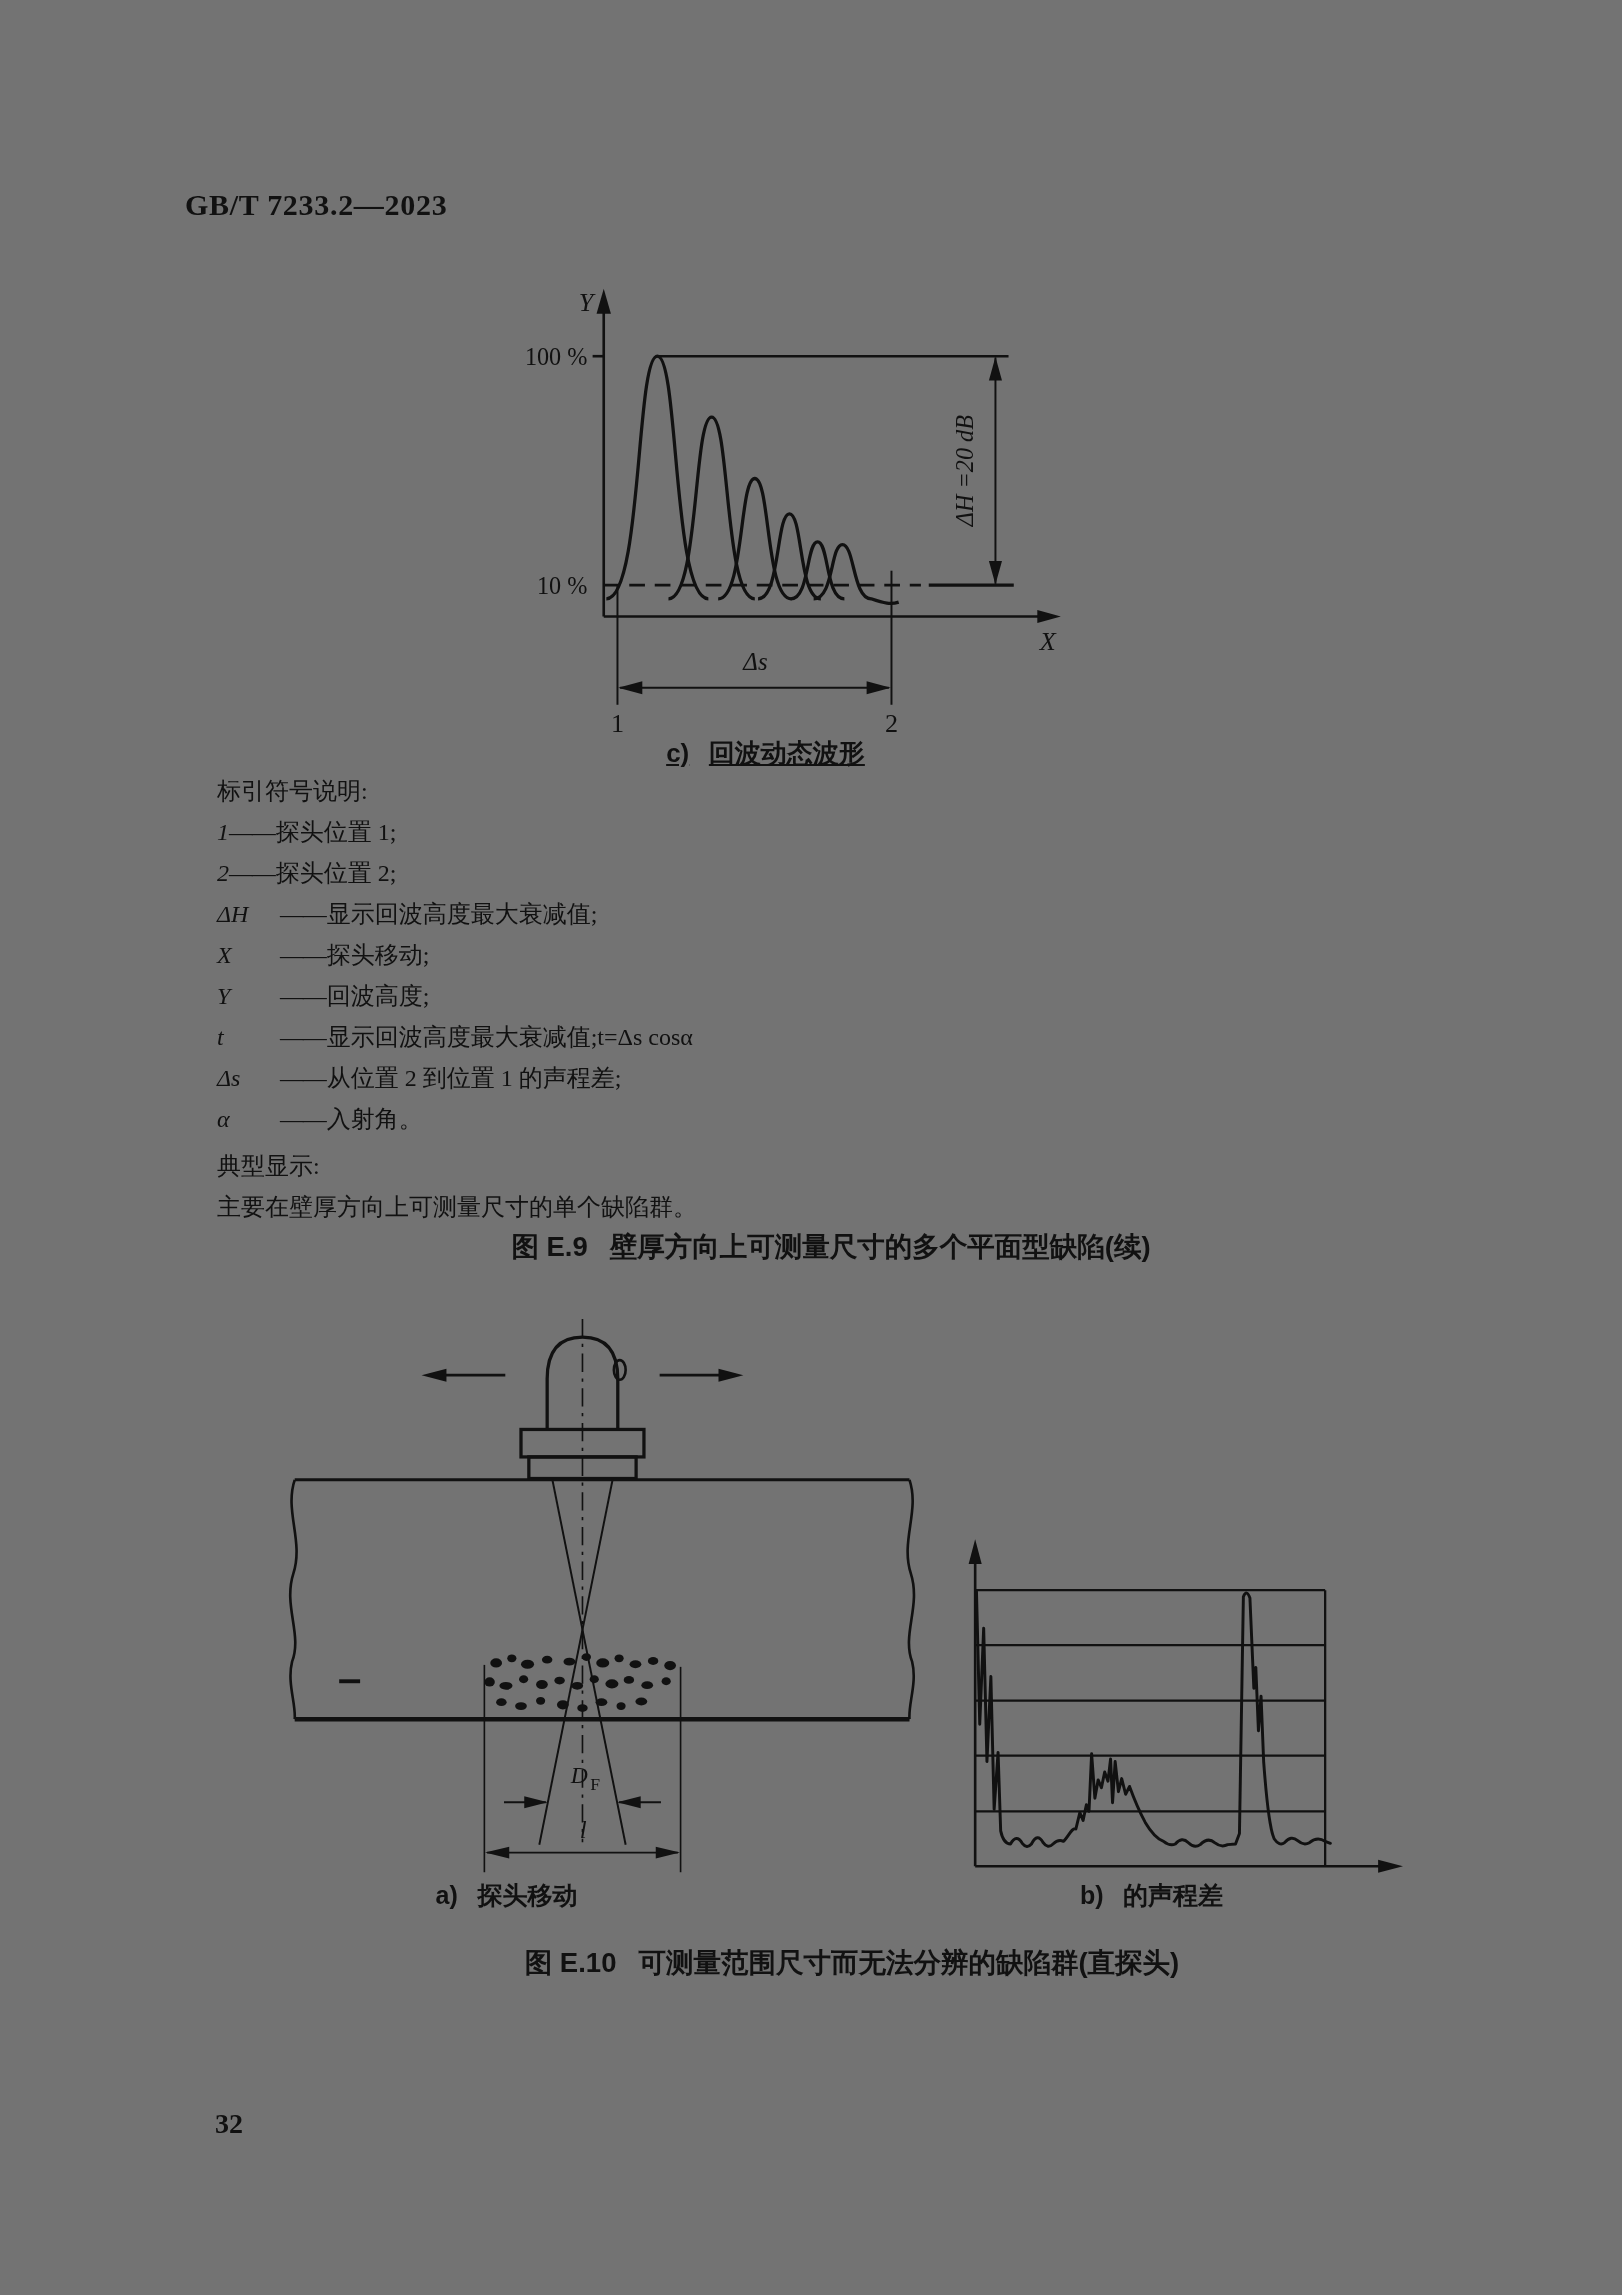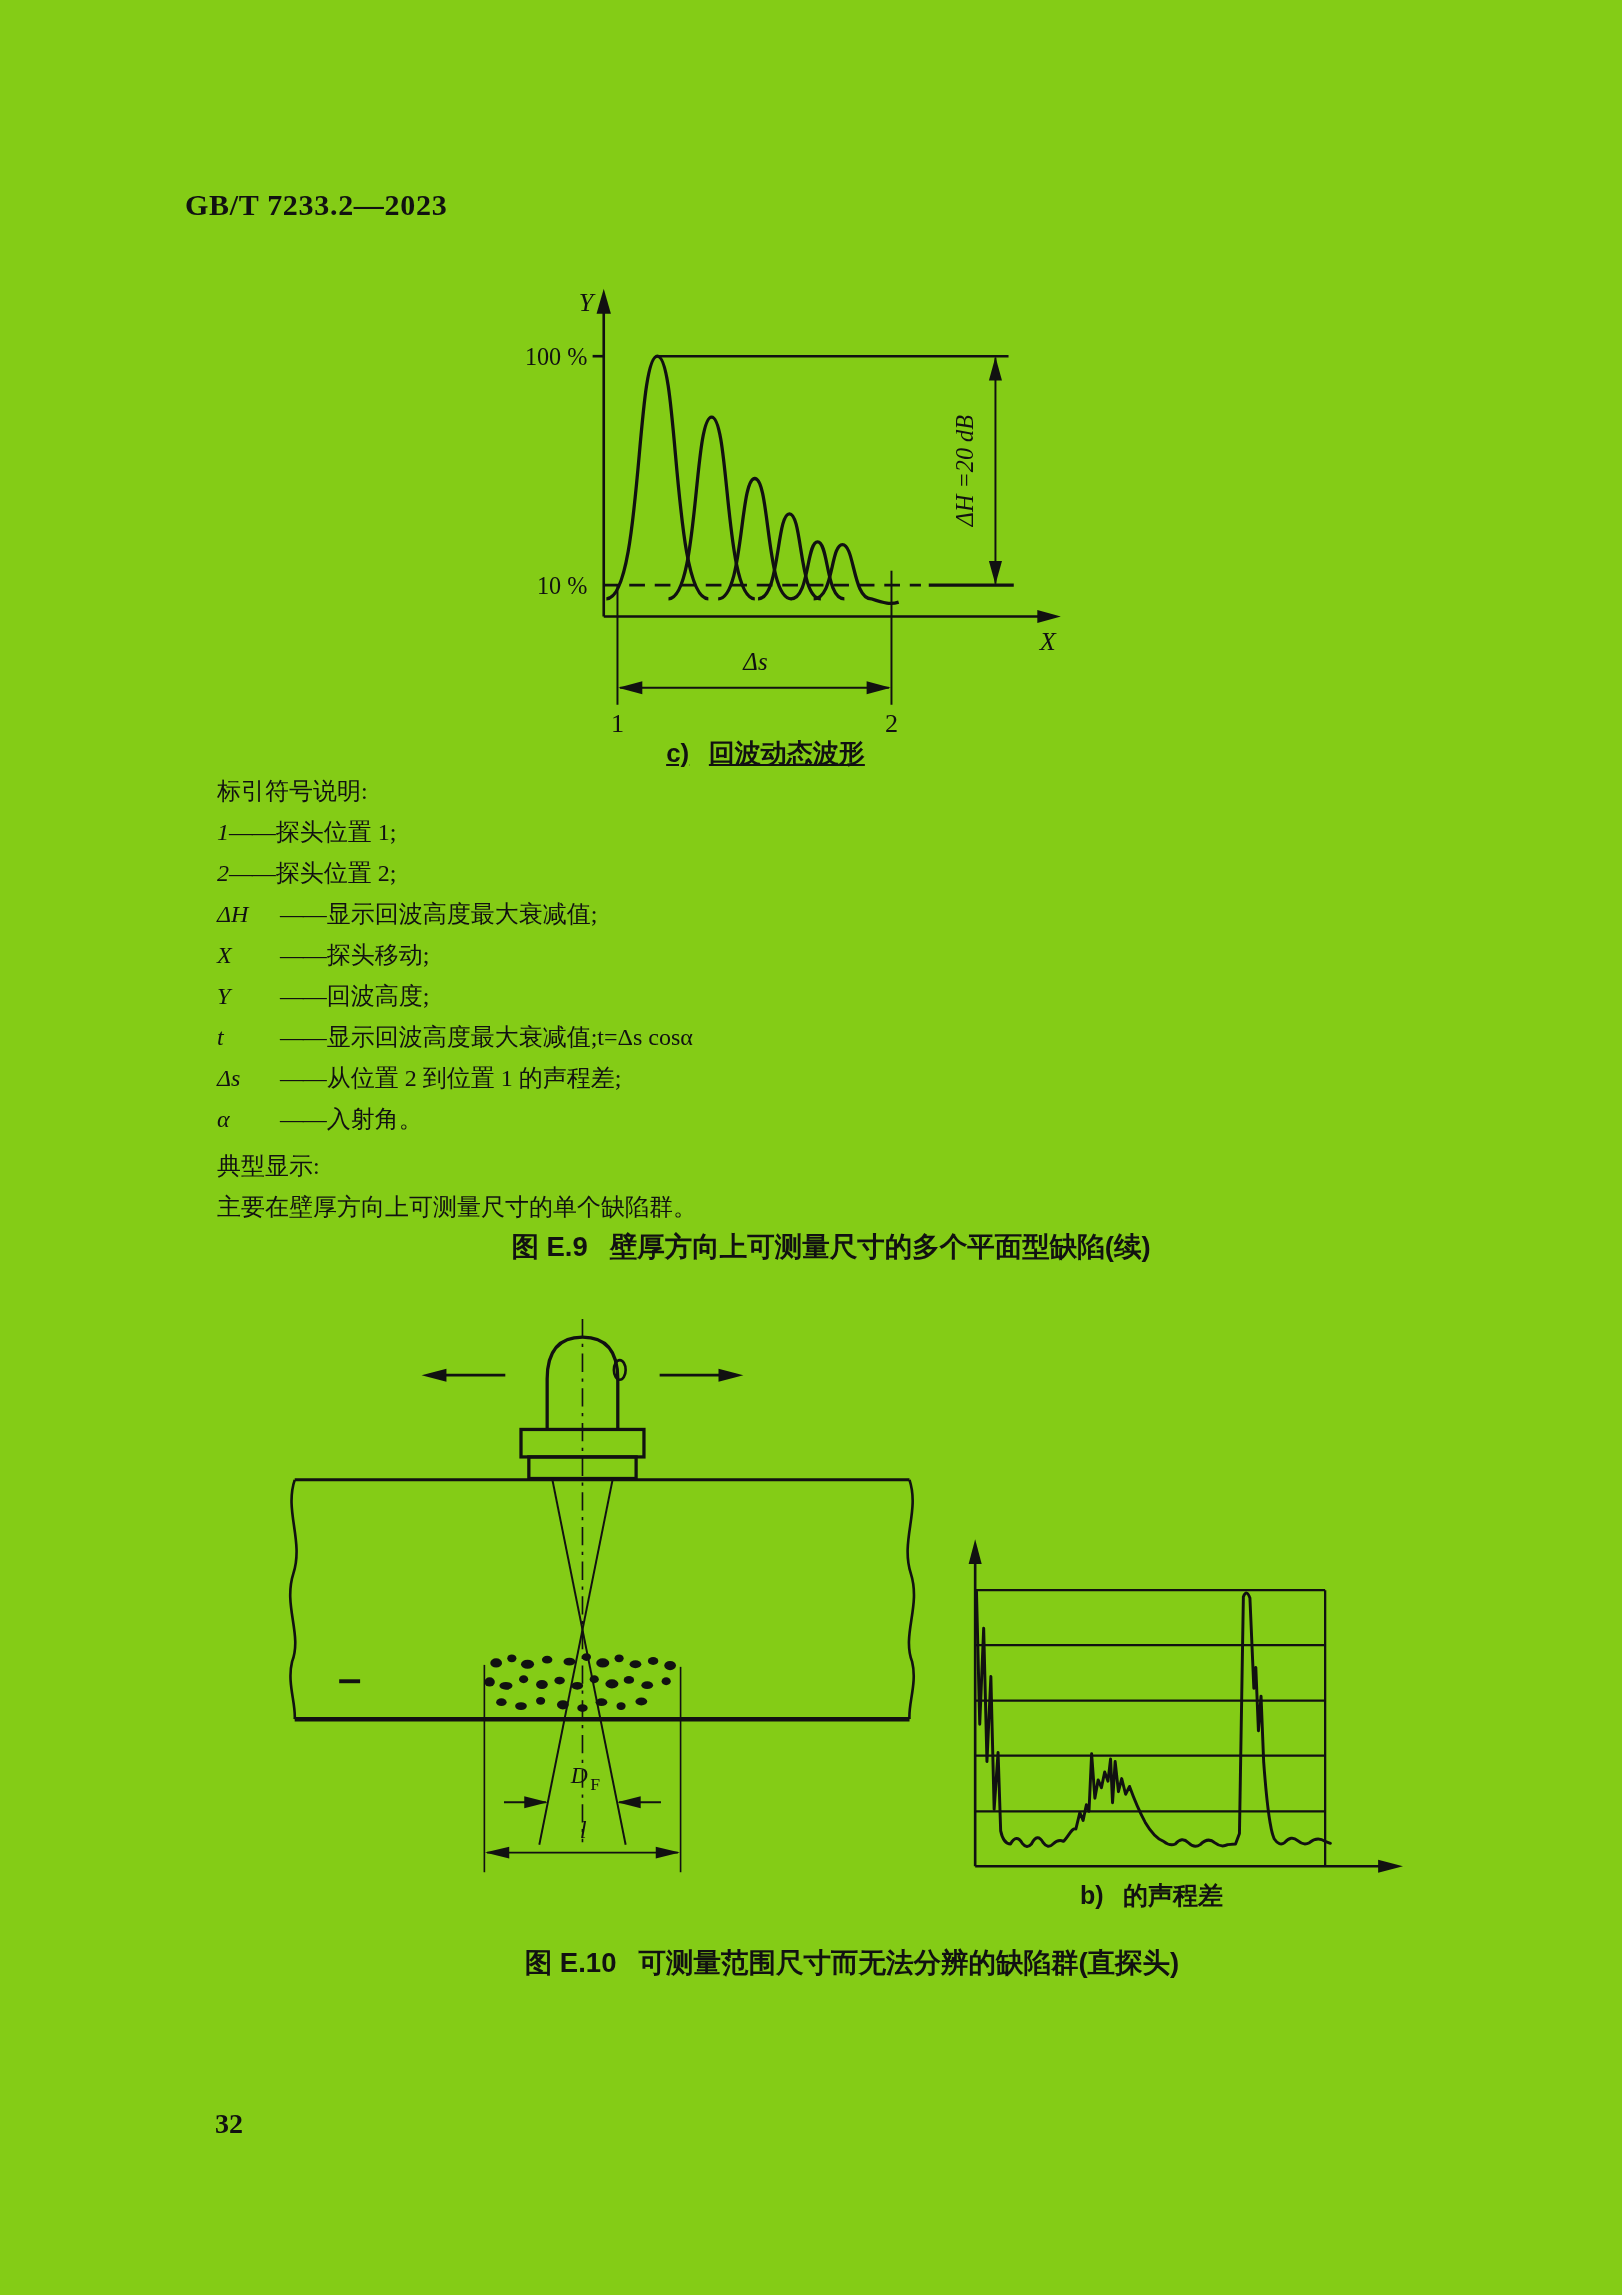--- a/index.html
+++ b/index.html
@@ -1,16 +1,16 @@
 <!DOCTYPE html>
 <html style="font-size:10.5px"><head>
 <meta charset="utf-8">
 <style>
   html,body{margin:0;padding:0;background:#e8e8e8;}
-  .page{position:relative;width:1622px;height:2295px;background:#84cc16;overflow:hidden;
+  .page{position:relative;width:1622px;height:2295px;background:#737373;overflow:hidden;
         font-family:"Liberation Serif","DejaVu Serif",serif;color:#111;}
   .abs{position:absolute;}
   .doc-header{left:185px;top:188px;font-size:30px;font-weight:bold;letter-spacing:0.7px;
               font-family:"Liberation Serif","DejaVu Serif",serif;}
   svg{position:absolute;overflow:visible;}
   svg text{font-family:"Liberation Serif","DejaVu Serif",serif;fill:#111;}
   .it{font-style:italic;}
   
   .legend{left:217px;top:771px;width:1243px;font-size:24px;line-height:41px;}
   .lg-row{display:flex;align-items:baseline;height:41px;white-space:nowrap;}
@@ -199,20 +199,23 @@
     <polygon points="503,745 539,736 539,754" fill="#111"></polygon>
     <text x="432" y="716" font-size="36" class="it">D</text>
     <text x="462" y="726" font-size="27">F</text>
 
     <line class="ln" x1="304" y1="822" x2="596" y2="822" stroke-width="3"></line>
     <polygon points="301,822 338,813 338,831" fill="#111"></polygon>
     <polygon points="599,822 562,813 562,831" fill="#111"></polygon>
     <text x="446" y="800" font-size="38" class="it">l</text>
   </svg>
 
+  <div class="abs cap" style="left:258px;top:1879px;width:497px;font-size:25px;">
+    <span class="cap-prefix">a)</span><span>探头移动</span>
+  </div>
 
   <svg class="abs" style="left:949px;top:1531px;" width="471" height="380" viewBox="0 0 720 580">
 
     <g class="ln" stroke-width="3.5">
       <line x1="40" y1="90" x2="575" y2="90"></line>
       <line x1="575" y1="90" x2="575" y2="512"></line>
       <line x1="40" y1="174" x2="575" y2="174"></line>
       <line x1="40" y1="259" x2="575" y2="259"></line>
       <line x1="40" y1="343" x2="575" y2="343"></line>
       <line x1="40" y1="428" x2="575" y2="428"></line>

